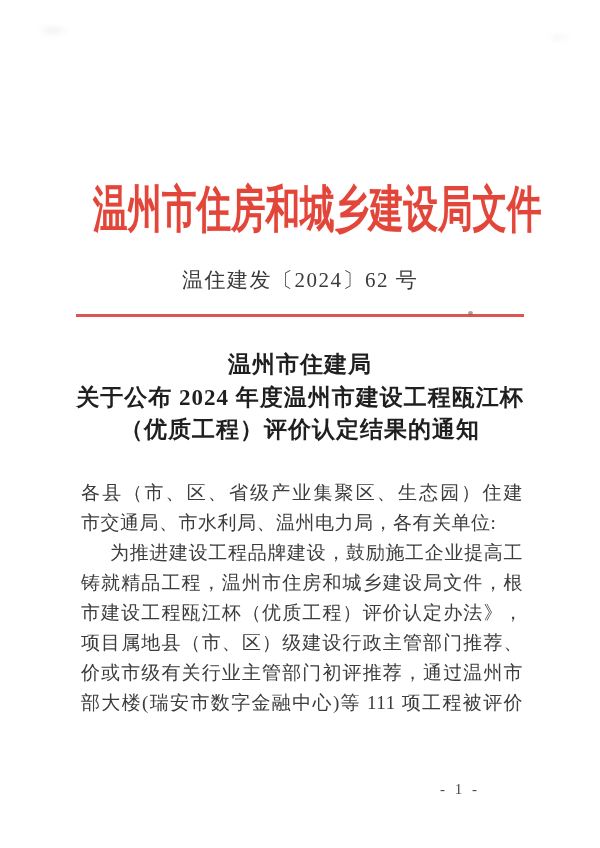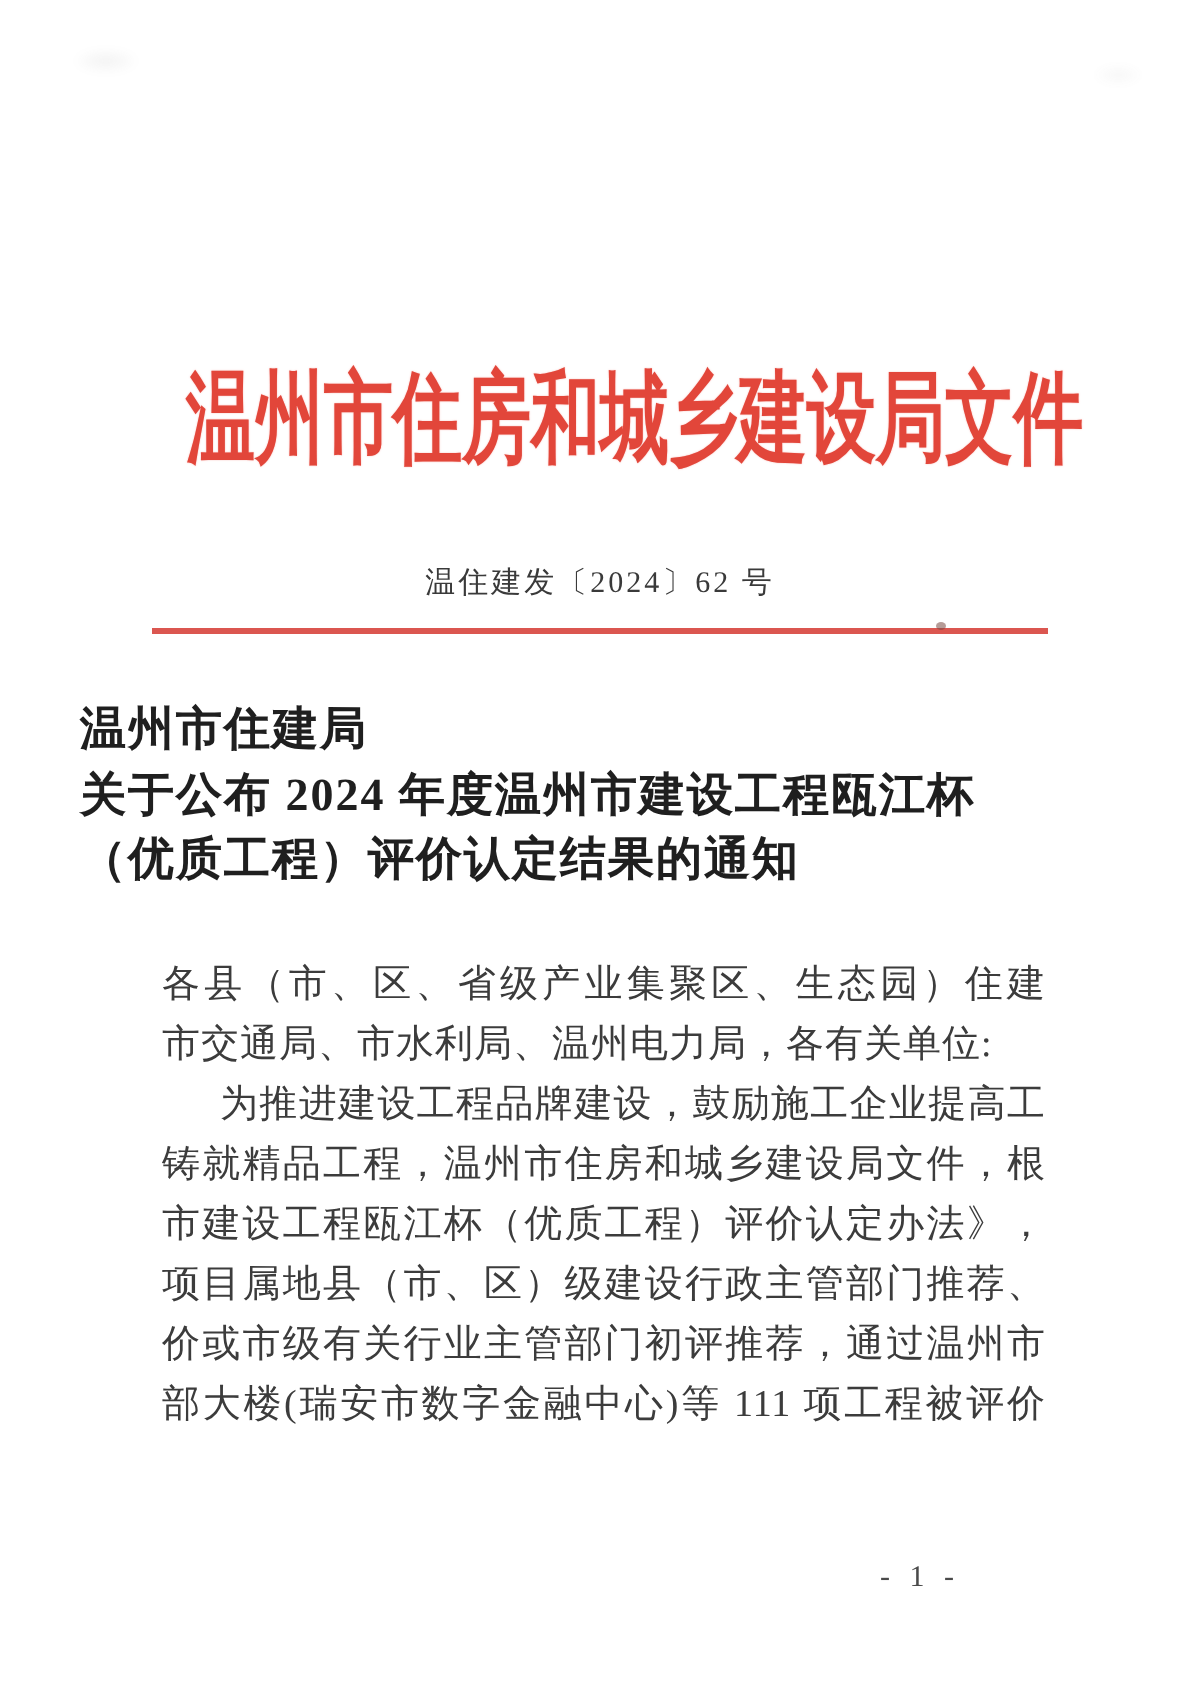--- a/index.html
+++ b/index.html
@@ -30,38 +30,38 @@
     width: 600px; height: 62px; line-height: 62px;
     text-align: center; white-space: nowrap;
     font-size: 50px; font-weight: 700;
     letter-spacing: 0px;
     color: var(--header-red, #e2463a);
     transform: scaleX(0.69);
     transform-origin: 50% 50%;
     text-shadow: 0 0 1px rgba(240,110,100,.55);
   }
   .doc-number {
-    position: absolute; top: 282px; left: 0;
+    position: absolute; top: 266px; left: 0;
     width: 600px; text-align: center;
-    font-size: 15px; letter-spacing: 1.5px;
+    font-size: 21px; letter-spacing: 1.5px;
     color: var(--docnum-text, #3a3a3a);
   }
   .red-rule {
     position: absolute; top: 314px; left: 76px;
     width: 448px; height: 3px;
     background: var(--rule-red, #db5650);
   }
   .rule-speck {
     position: absolute; top: 311px; left: 468px;
     width: 5px; height: 4px; border-radius: 50%;
     background: #7a4a44; opacity: .55;
   }
   .title-block {
     position: absolute; top: 349px; left: 40px;
-    width: 520px; 
+    width: 520px; text-align: center;
     color: var(--title-text, #1f1f1f);
     font-weight: 700;
   }
   .title-line {
     font-size: 23px; line-height: 32.5px;
     letter-spacing: 1px; white-space: nowrap;
   }
   .body-block {
     position: absolute; top: 478px; left: 0;
     width: 600px; padding: 0 77px 0 81px;

